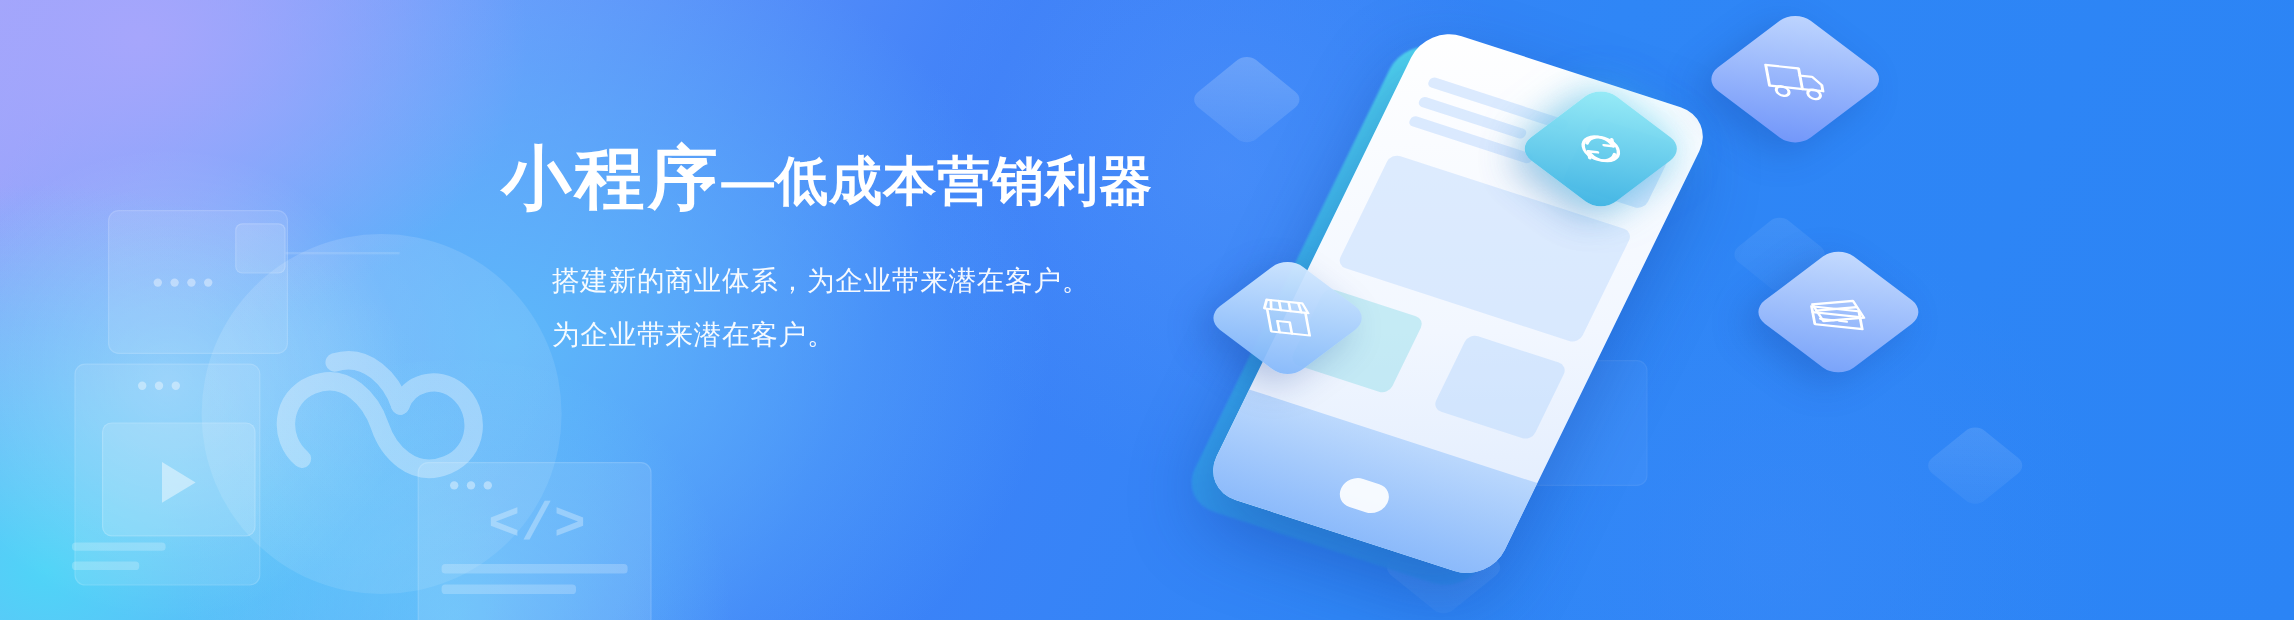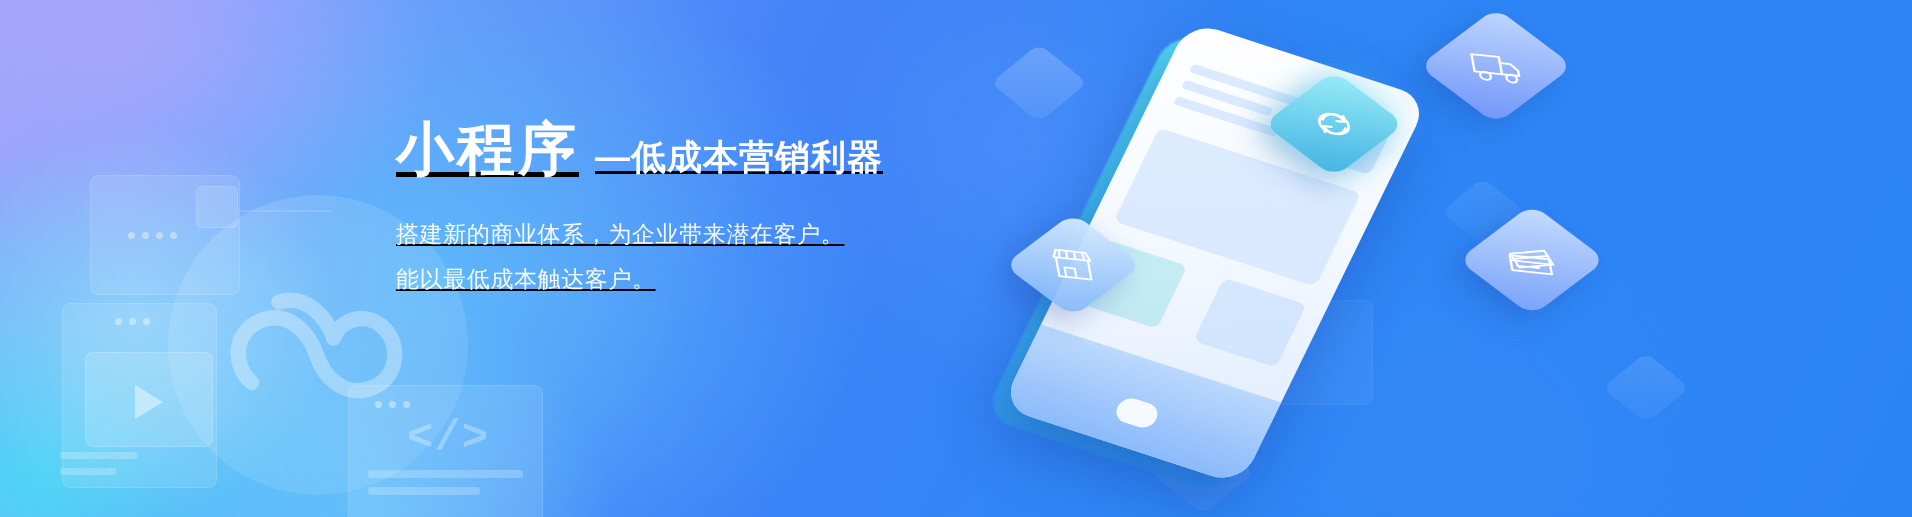--- a/index.html
+++ b/index.html
@@ -109,47 +109,47 @@
     transform: rotate(45deg) skew(-6deg, -6deg);
     background: linear-gradient(140deg, rgba(255,255,255,.22), rgba(255,255,255,.07));
   }
   .fb-1 { left: 1008px; top: 52px;  width: 62px;  height: 62px; }
   .fb-2 { left: 1094px; top: 352px; width: 70px;  height: 70px; }
   .fb-3 { left: 1618px; top: 360px; width: 56px;  height: 56px; opacity: .55; }
   .fb-4 { left: 1170px; top: 440px; width: 66px;  height: 66px; opacity: .5; }
   .fb-5 { left: 1456px; top: 185px; width: 54px;  height: 54px; opacity: .4; }
 
   
-  .copy { position: absolute; left: 396px; top: 120px; width: 720px; text-decoration: underline; }
+  .copy { position: absolute; left: 418px; top: 120px; width: 720px; }
 
   .headline { display: flex; align-items: flex-end; white-space: nowrap; }
   .headline .h-main {
     color: #ffffff;
     font-size: 58px;
     font-weight: 700;
     letter-spacing: 3px;
     line-height: 1;
   }
   .headline .h-sub {
     color: #ffffff;
-    font-size: 35px;
+    font-size: 44px;
     font-weight: 700;
     letter-spacing: 1px;
     line-height: 1;
     padding-bottom: 4px;
-    margin-left: 16px;
   }
 
   .body-copy { margin-top: 34px; }
   .body-copy p {
     color: rgba(255,255,255,.95);
     font-size: 23px;
     line-height: 45px;
     letter-spacing: .6px;
     white-space: nowrap;
+    margin-left: 42px;
   }
 
   
   .phone-stage {
     position: absolute;
     left: 1020px; top: 10px;
     width: 480px; height: 500px;
   }
   .phone {
     position: absolute;
@@ -298,21 +298,21 @@
   <div class="float-block fb-4"></div>
   <div class="float-block fb-5"></div>
 
   <div class="copy">
     <div class="headline">
       <span class="h-main">小程序</span>
       <span class="h-sub">—低成本营销利器</span>
     </div>
     <div class="body-copy">
       <p>搭建新的商业体系，为企业带来潜在客户。</p>
-      <p>能以最低成本触达客户。</p>
+      <p>为企业带来潜在客户。</p>
     </div>
   </div>
 
   <div class="phone-stage">
     <div class="phone-edge"></div>
     <div class="phone">
       <div class="screen-band sb-1"></div>
       <div class="screen-band sb-2"></div>
       <div class="screen-band sb-3"></div>
       <div class="sb-img"></div>

